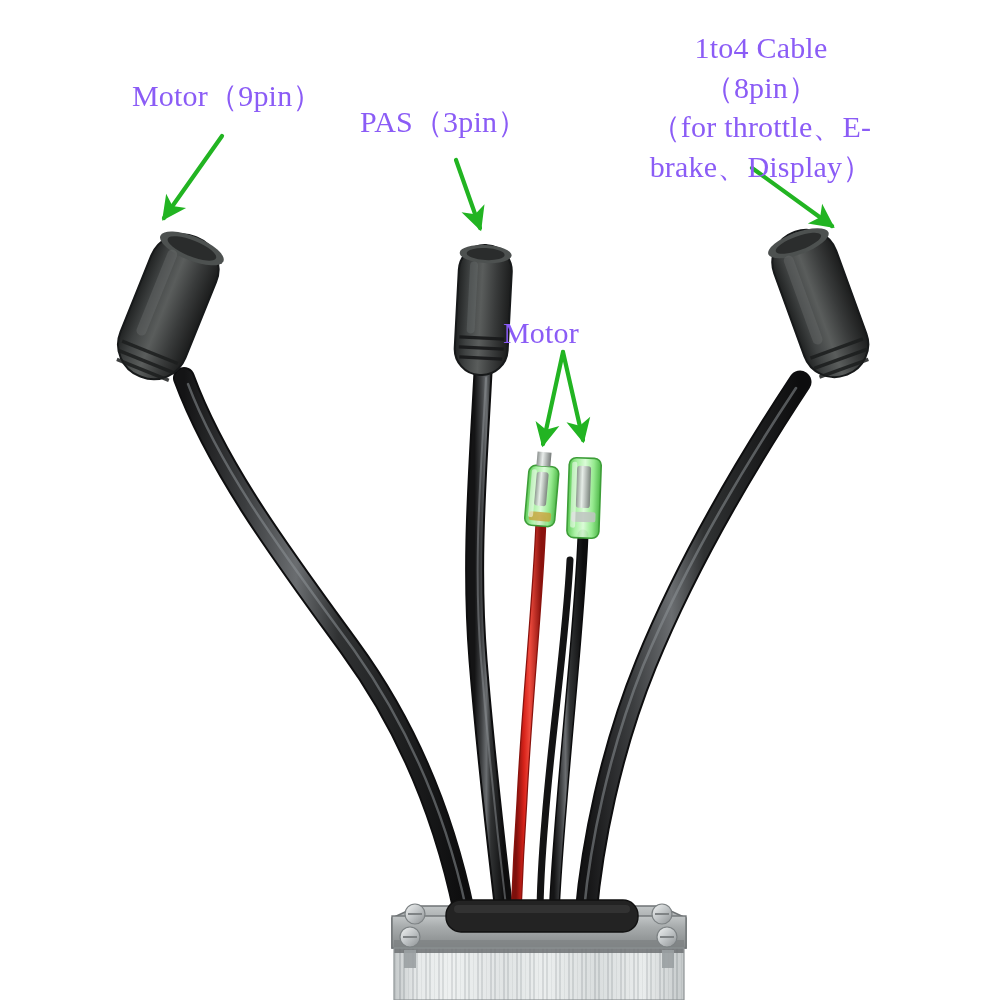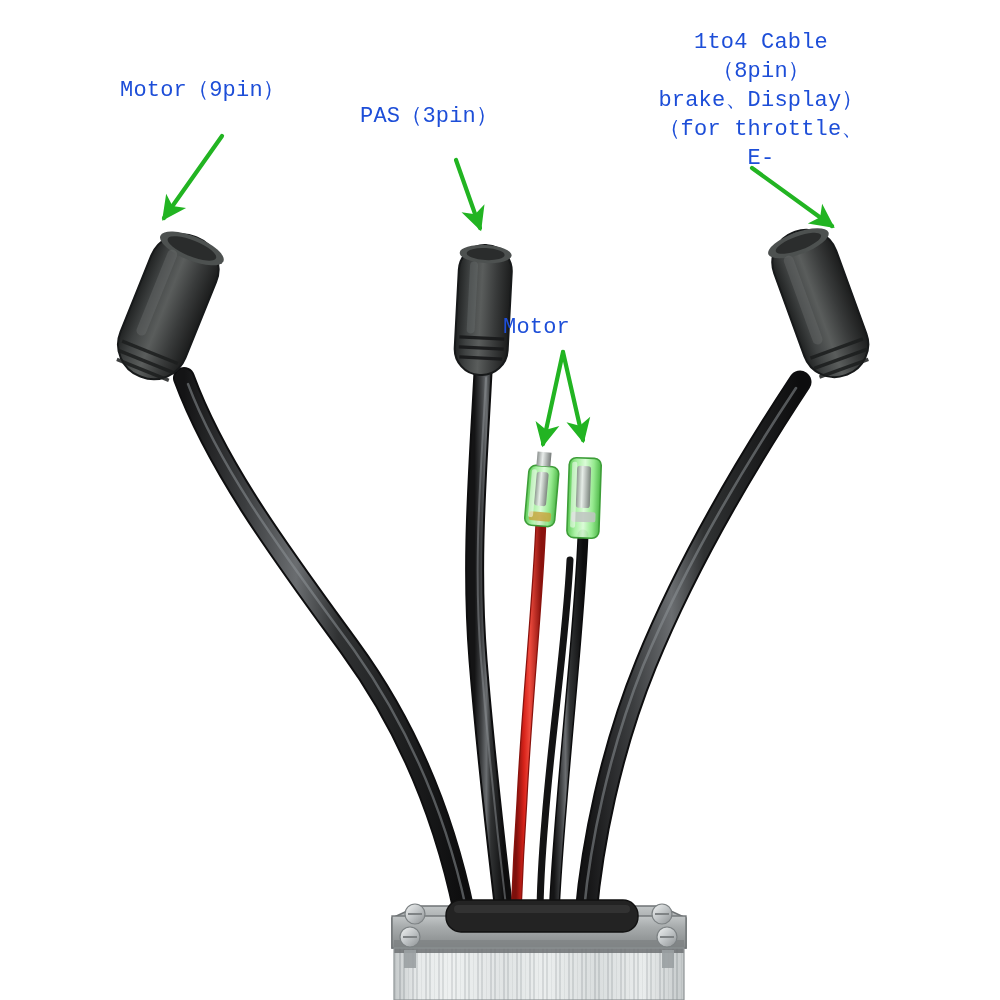--- a/index.html
+++ b/index.html
@@ -19,30 +19,30 @@
     overflow: hidden;
   }
   #artboard {
     position: absolute;
     inset: 0;
     width: 1000px;
     height: 1000px;
   }
   .label {
     position: absolute;
-    color: #1d4ed8;
-    font-family: Liberation Mono, monospace;
-    font-size: 22px;
+    color: #8b5cf6;
+    font-family: Liberation Serif, serif;
+    font-size: 30px;
     line-height: 1.32;
     letter-spacing: 0.2px;
     white-space: pre;
     text-align: center;
     -webkit-font-smoothing: antialiased;
   }
-  #label-motor   { left: 120px; top: 76px;  }
+  #label-motor   { left: 132px; top: 76px;  }
   #label-pas     { left: 360px; top: 102px; }
   #label-power   { left: 503px; top: 313px; }
   #label-oneto4  {
     left: 645px;
     top: 28px;
     width: 232px;
     text-align: center;
     white-space: normal;
   }
   #label-oneto4 .ln { display: block; }
@@ -244,17 +244,17 @@
   </svg>
 
   <div class="label" id="label-motor">Motor（9pin）</div>
 
   <div class="label" id="label-pas">PAS（3pin）</div>
 
   <div class="label" id="label-power">Motor</div>
 
   <div class="label" id="label-oneto4">
     <span class="ln">1to4 Cable（8pin）</span>
+    <span class="ln">（for throttle、E-</span>
     <span class="ln">brake、Display）</span>
-    <span class="ln">（for throttle、E-</span>
   </div>
 
 </div>
 
 </body></html>

